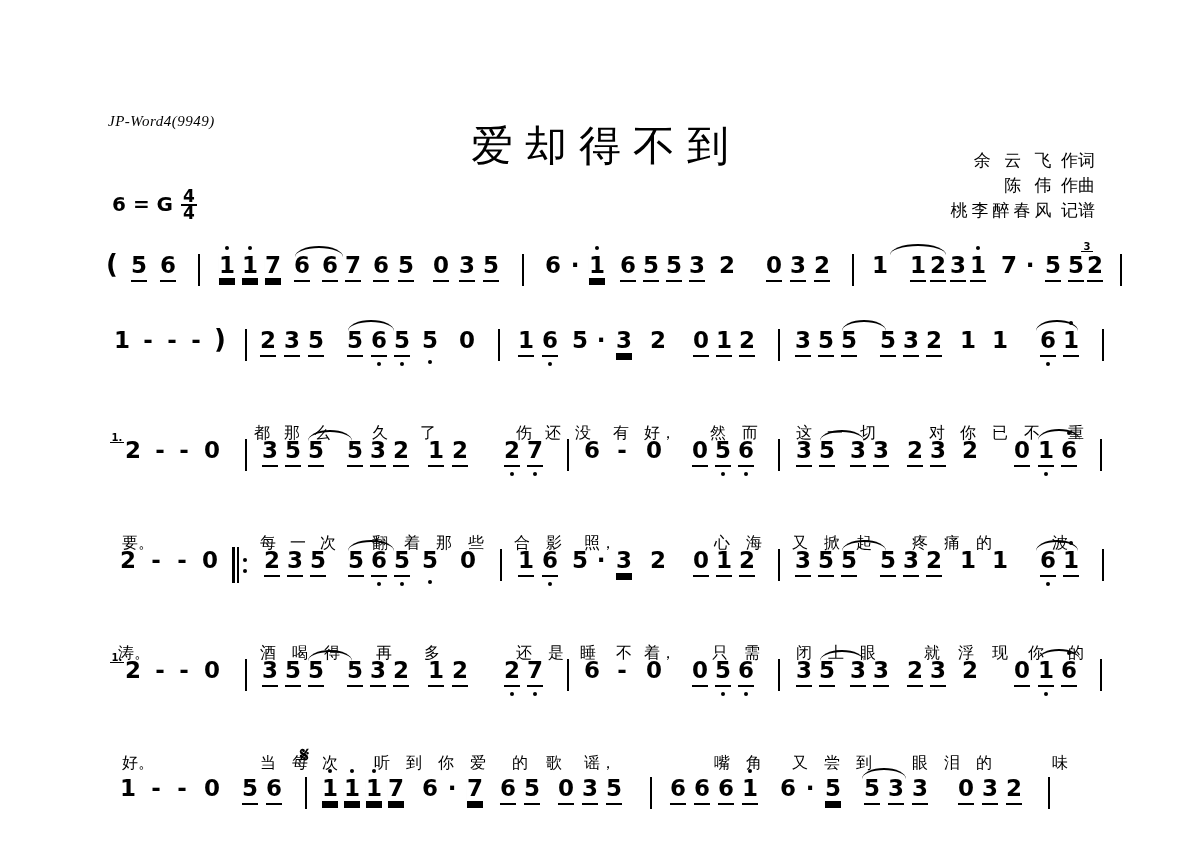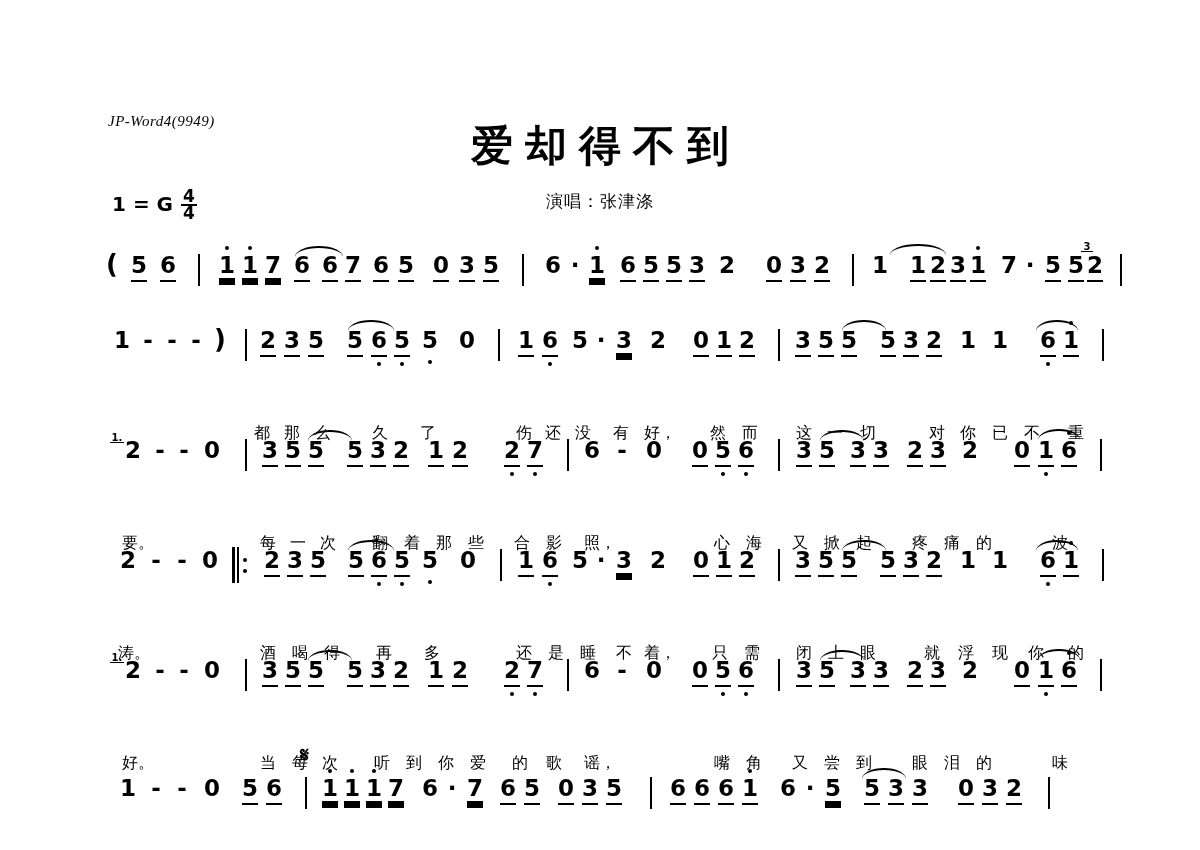--- a/index.html
+++ b/index.html
@@ -31,21 +31,21 @@
     font-size: 15px;
     letter-spacing: 0.5px;
   }
   .song-title {
     position: absolute;
     left: 0;
     top: 118px;
     width: 1200px;
     text-align: center;
     font-family: "DejaVu Sans", sans-serif;
-    font-weight: bold;
+    font-weight: normal;
     font-size: 42px;
     letter-spacing: 12px;
     text-indent: 12px;
   }
   .singer {
     position: absolute;
     left: 0;
     top: 190px;
     width: 1200px;
     text-align: center;
@@ -171,25 +171,29 @@
 </style>
 </head>
 <body>
 
 <div class="sheet">
 
   <div class="doc-code">JP-Word4(9949)</div>
 
   <div class="song-title">爱却得不到</div>
 
-  <div class="singer">演唱：张津涤</div>
-
+
+  <div class="credits">
+    <div><span class="cname">余  云  飞</span> <span>作词</span></div>
+    <div><span class="cname">陈      伟</span> <span>作曲</span></div>
+    <div><span class="cname">桃李醉春风</span> <span>记谱</span></div>
+  </div>
 
   <div class="key-sig">
-    <span>1 = G</span>
+    <span>6 = G</span>
     <span class="frac">
       <span class="num">4</span>
       <span class="den">4</span>
     </span>
   </div>
 
   <div class="sys" style="top:252px;">
     <div class="notes">
       <span class="paren" style="left:106px; top:-3px;">(</span>
       <span class="tok beam1" style="left:139px;">5</span>

